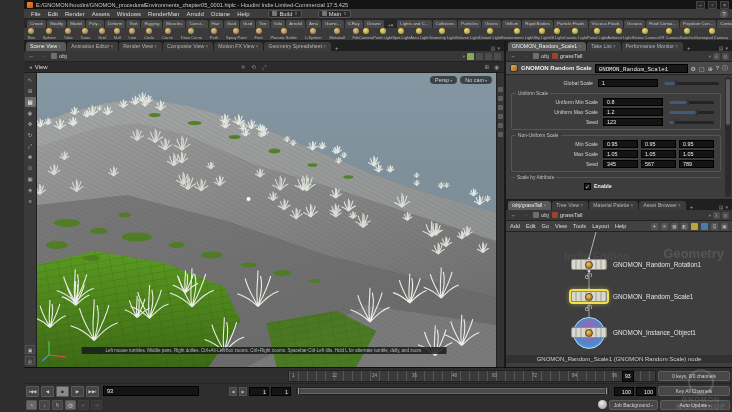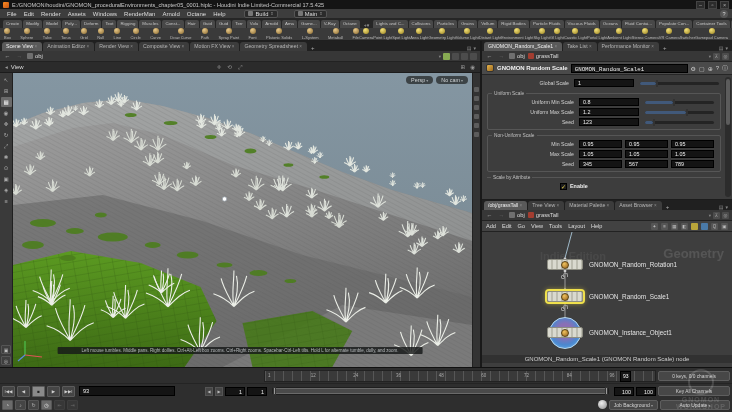--- a/index.html
+++ b/index.html
@@ -1,17 +1,17 @@
 <!DOCTYPE html>
 <html><head>
 <meta charset="utf-8">
 <style>
   *{margin:0;padding:0;box-sizing:border-box;font-family:"Liberation Sans",sans-serif;}
   html,body{width:732px;height:412px;overflow:hidden;background:#1a1a1a;}
-  #app{position:relative;width:732px;height:412px;background:#2e2e2e;color:#ccc;}
+  #app{position:relative;width:732px;height:412px;background:#2e2e2e;color:#ccc;padding-left:24px;}
 
   
   #titlebar{height:9px;background:#141414;display:flex;align-items:center;padding:0 3px;gap:3px;}
   #hlogo{width:6px;height:6px;border-radius:1px;background:linear-gradient(135deg,#ff8a1e,#c2571a);flex:0 0 auto;}
   #titletext{font-size:5.6px;color:#c9c9c9;white-space:nowrap;overflow:hidden;flex:1;}
   .winctl{font-size:5.5px;color:#aaa;width:9px;text-align:center;background:#2c2c2c;border:1px solid #444;line-height:7px;height:8px;}
 
   
   #menubar{height:10px;background:#3d3d3d;display:flex;align-items:center;padding:0 4px;gap:2px;border-bottom:1px solid #262626;}
   #menuitems{display:flex;gap:1px;}

